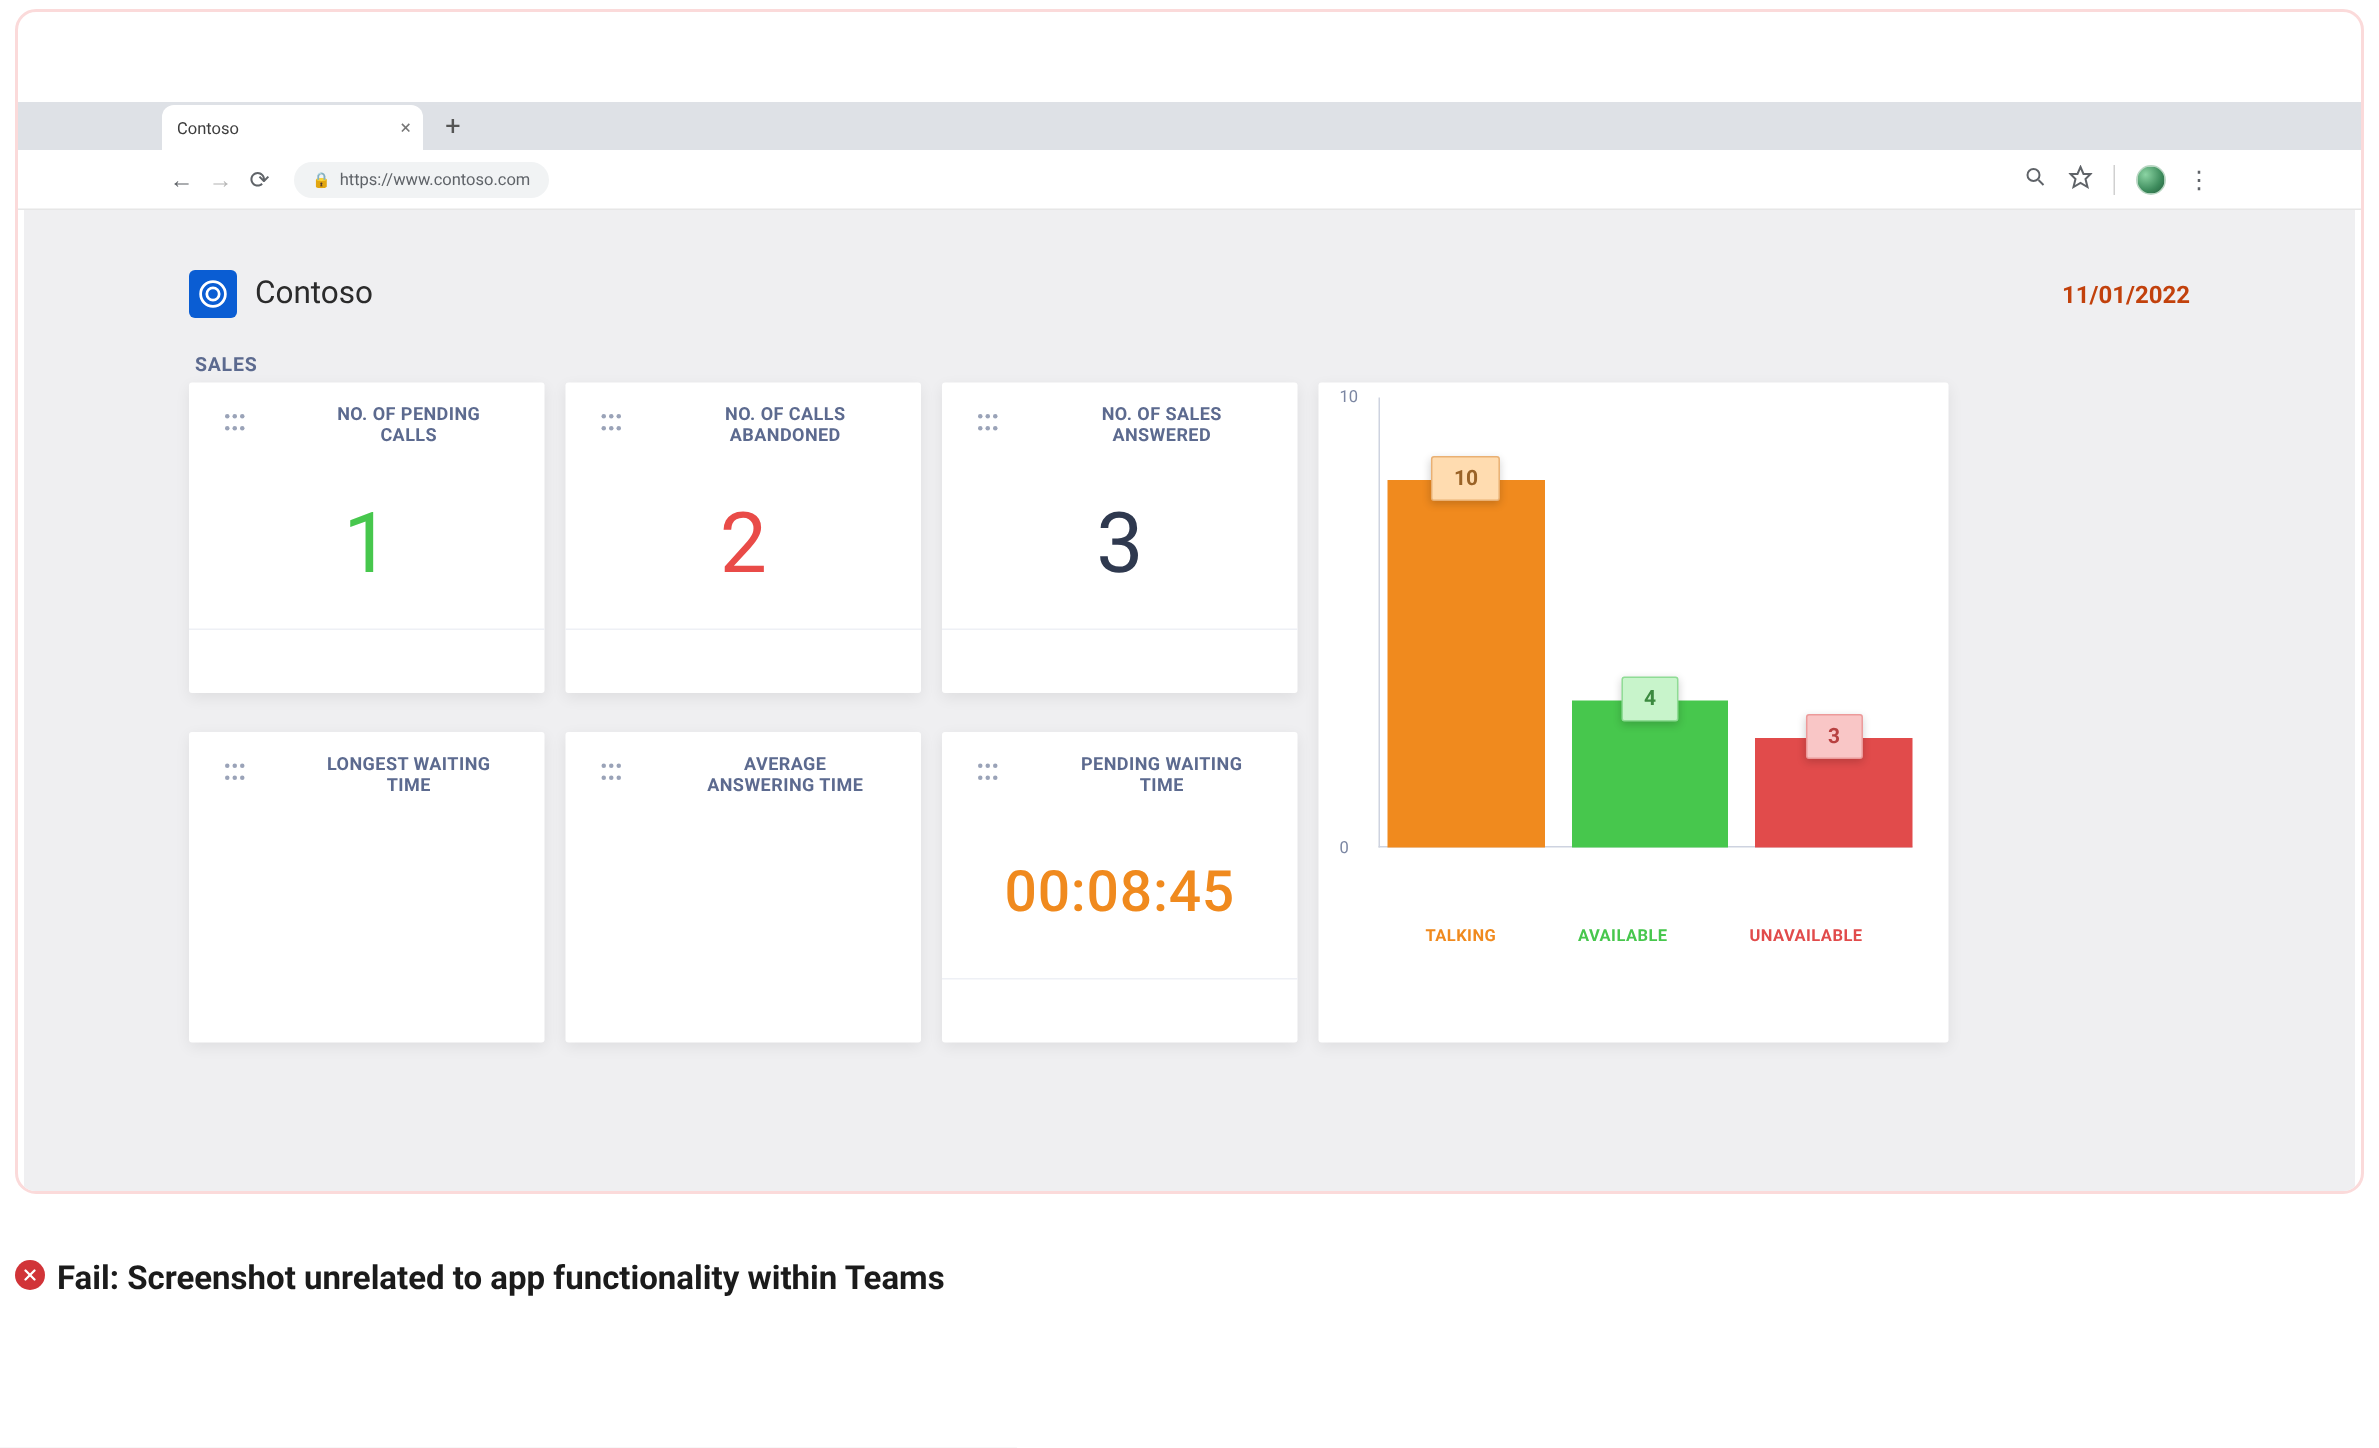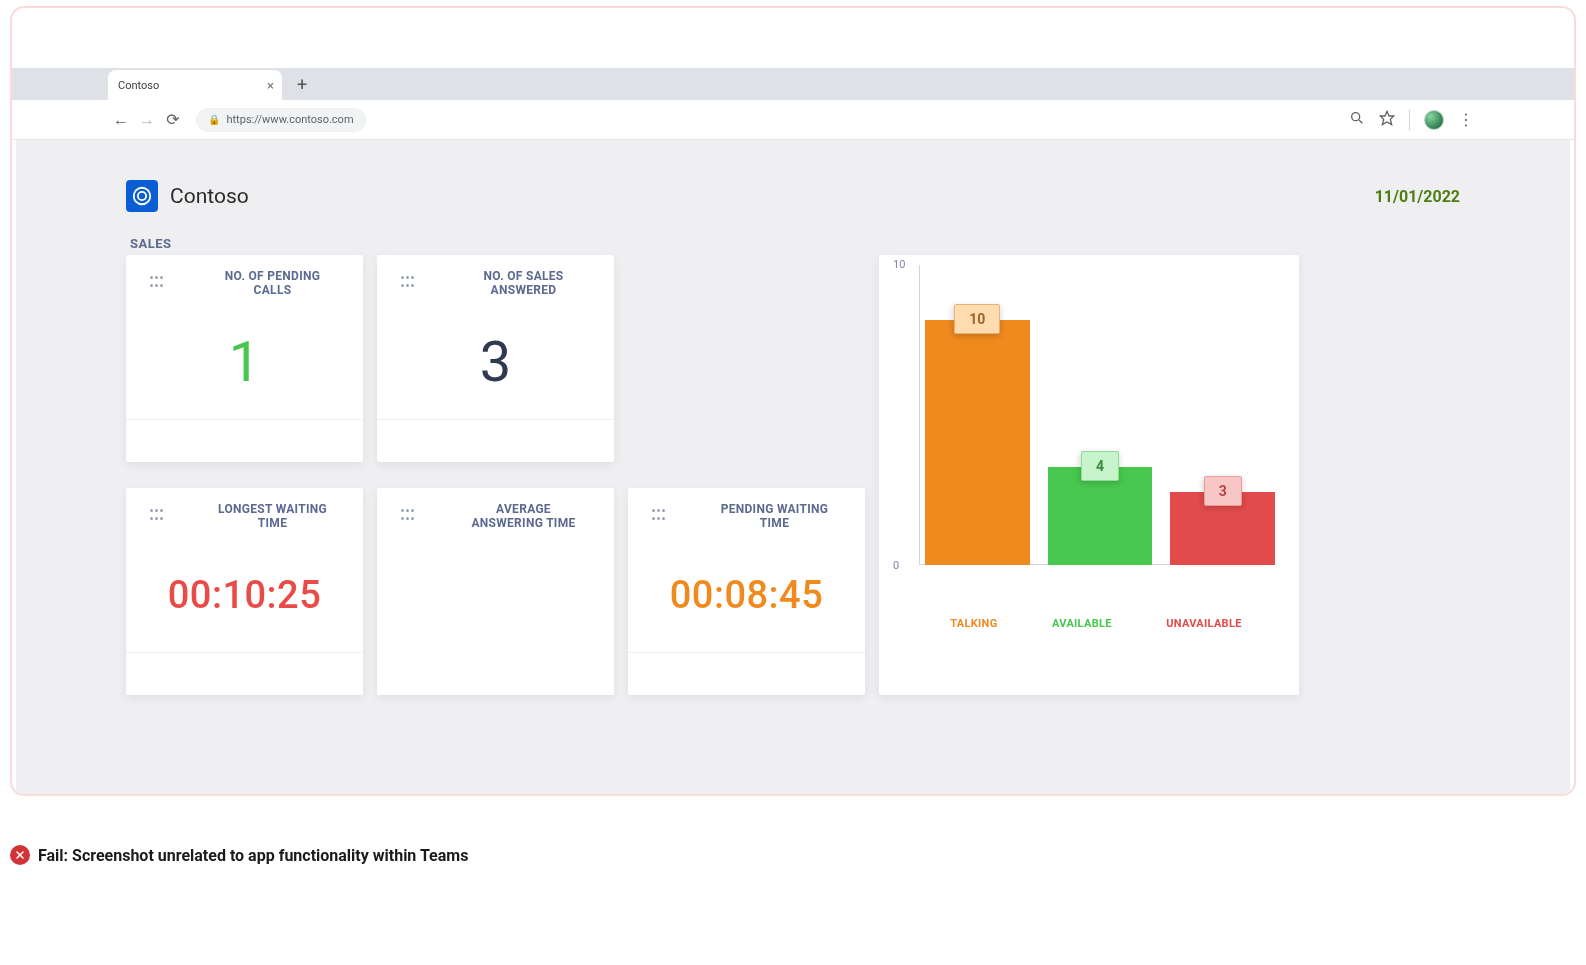--- a/index.html
+++ b/index.html
@@ -131,21 +131,21 @@
   .app-logo svg { width: 22px; height:22px; }
   .app-name {
     font-size: 21px;
     color: #2b2b2b;
     font-weight: 400;
   }
   .page-date {
     margin-left: auto;
     font-size: 16px;
     font-weight: 700;
-    color: #4d7c0f;
+    color: #c2410c;
   }
   .section-label {
     font-size: 13px;
     font-weight: 700;
     letter-spacing: 0.5px;
     color: #5c6a8f;
     margin-bottom: 4px;
     margin-left: 4px;
   }
   .dash-grid {
@@ -294,23 +294,23 @@
   }
   .leg-talking{color:#f08a1e;}
   .leg-available{color:#47c74d;}
   .leg-unavail{color:#e14b4b;}
 
   .fail-row {
     position:absolute;
     bottom: 100px;
     left: 10px;
     display:flex;
-    align-items:center;
+    align-items:flex-start;
     gap:8px;
-    font-size:16px;
+    font-size:22px;
     font-weight:700;
     color:#1b1b1b;
   }
   .fail-icon{
     width:20px;height:20px;border-radius:50%;
     background:#d13438;
     display:flex;align-items:center;justify-content:center;
   }
   .fail-icon svg{width:12px;height:12px;}
   .icon-btn{cursor:pointer;}
@@ -393,20 +393,36 @@
           <div class="card metric-card">
             <div class="card-head">
               <div class="drag-handle icon-btn">
                   <span></span>
                   <span></span>
                   <span></span>
                   <span></span>
                   <span></span>
                   <span></span>
                 </div>
+              <div class="metric-title">NO. OF CALLS ABANDONED</div>
+            </div>
+            <div class="metric-body">
+                <div class="metric-value-big v-red">2</div>
+              </div>
+          </div>
+          <div class="card metric-card">
+            <div class="card-head">
+              <div class="drag-handle icon-btn">
+                  <span></span>
+                  <span></span>
+                  <span></span>
+                  <span></span>
+                  <span></span>
+                  <span></span>
+                </div>
               <div class="metric-title">NO. OF SALES ANSWERED</div>
             </div>
             <div class="metric-body">
                 <div class="metric-value-big v-dark">3</div>
               </div>
           </div>
         </div>
 
         <div class="metric-row">
           <div class="card metric-card">
@@ -414,23 +430,20 @@
               <div class="drag-handle icon-btn">
                   <span></span>
                   <span></span>
                   <span></span>
                   <span></span>
                   <span></span>
                   <span></span>
                 </div>
               <div class="metric-title">LONGEST WAITING TIME</div>
             </div>
-            <div class="metric-body">
-                <div class="metric-value-time v-red">00:10:25</div>
-              </div>
           </div>
           <div class="card metric-card">
             <div class="card-head">
               <div class="drag-handle icon-btn">
                   <span></span>
                   <span></span>
                   <span></span>
                   <span></span>
                   <span></span>
                   <span></span>

